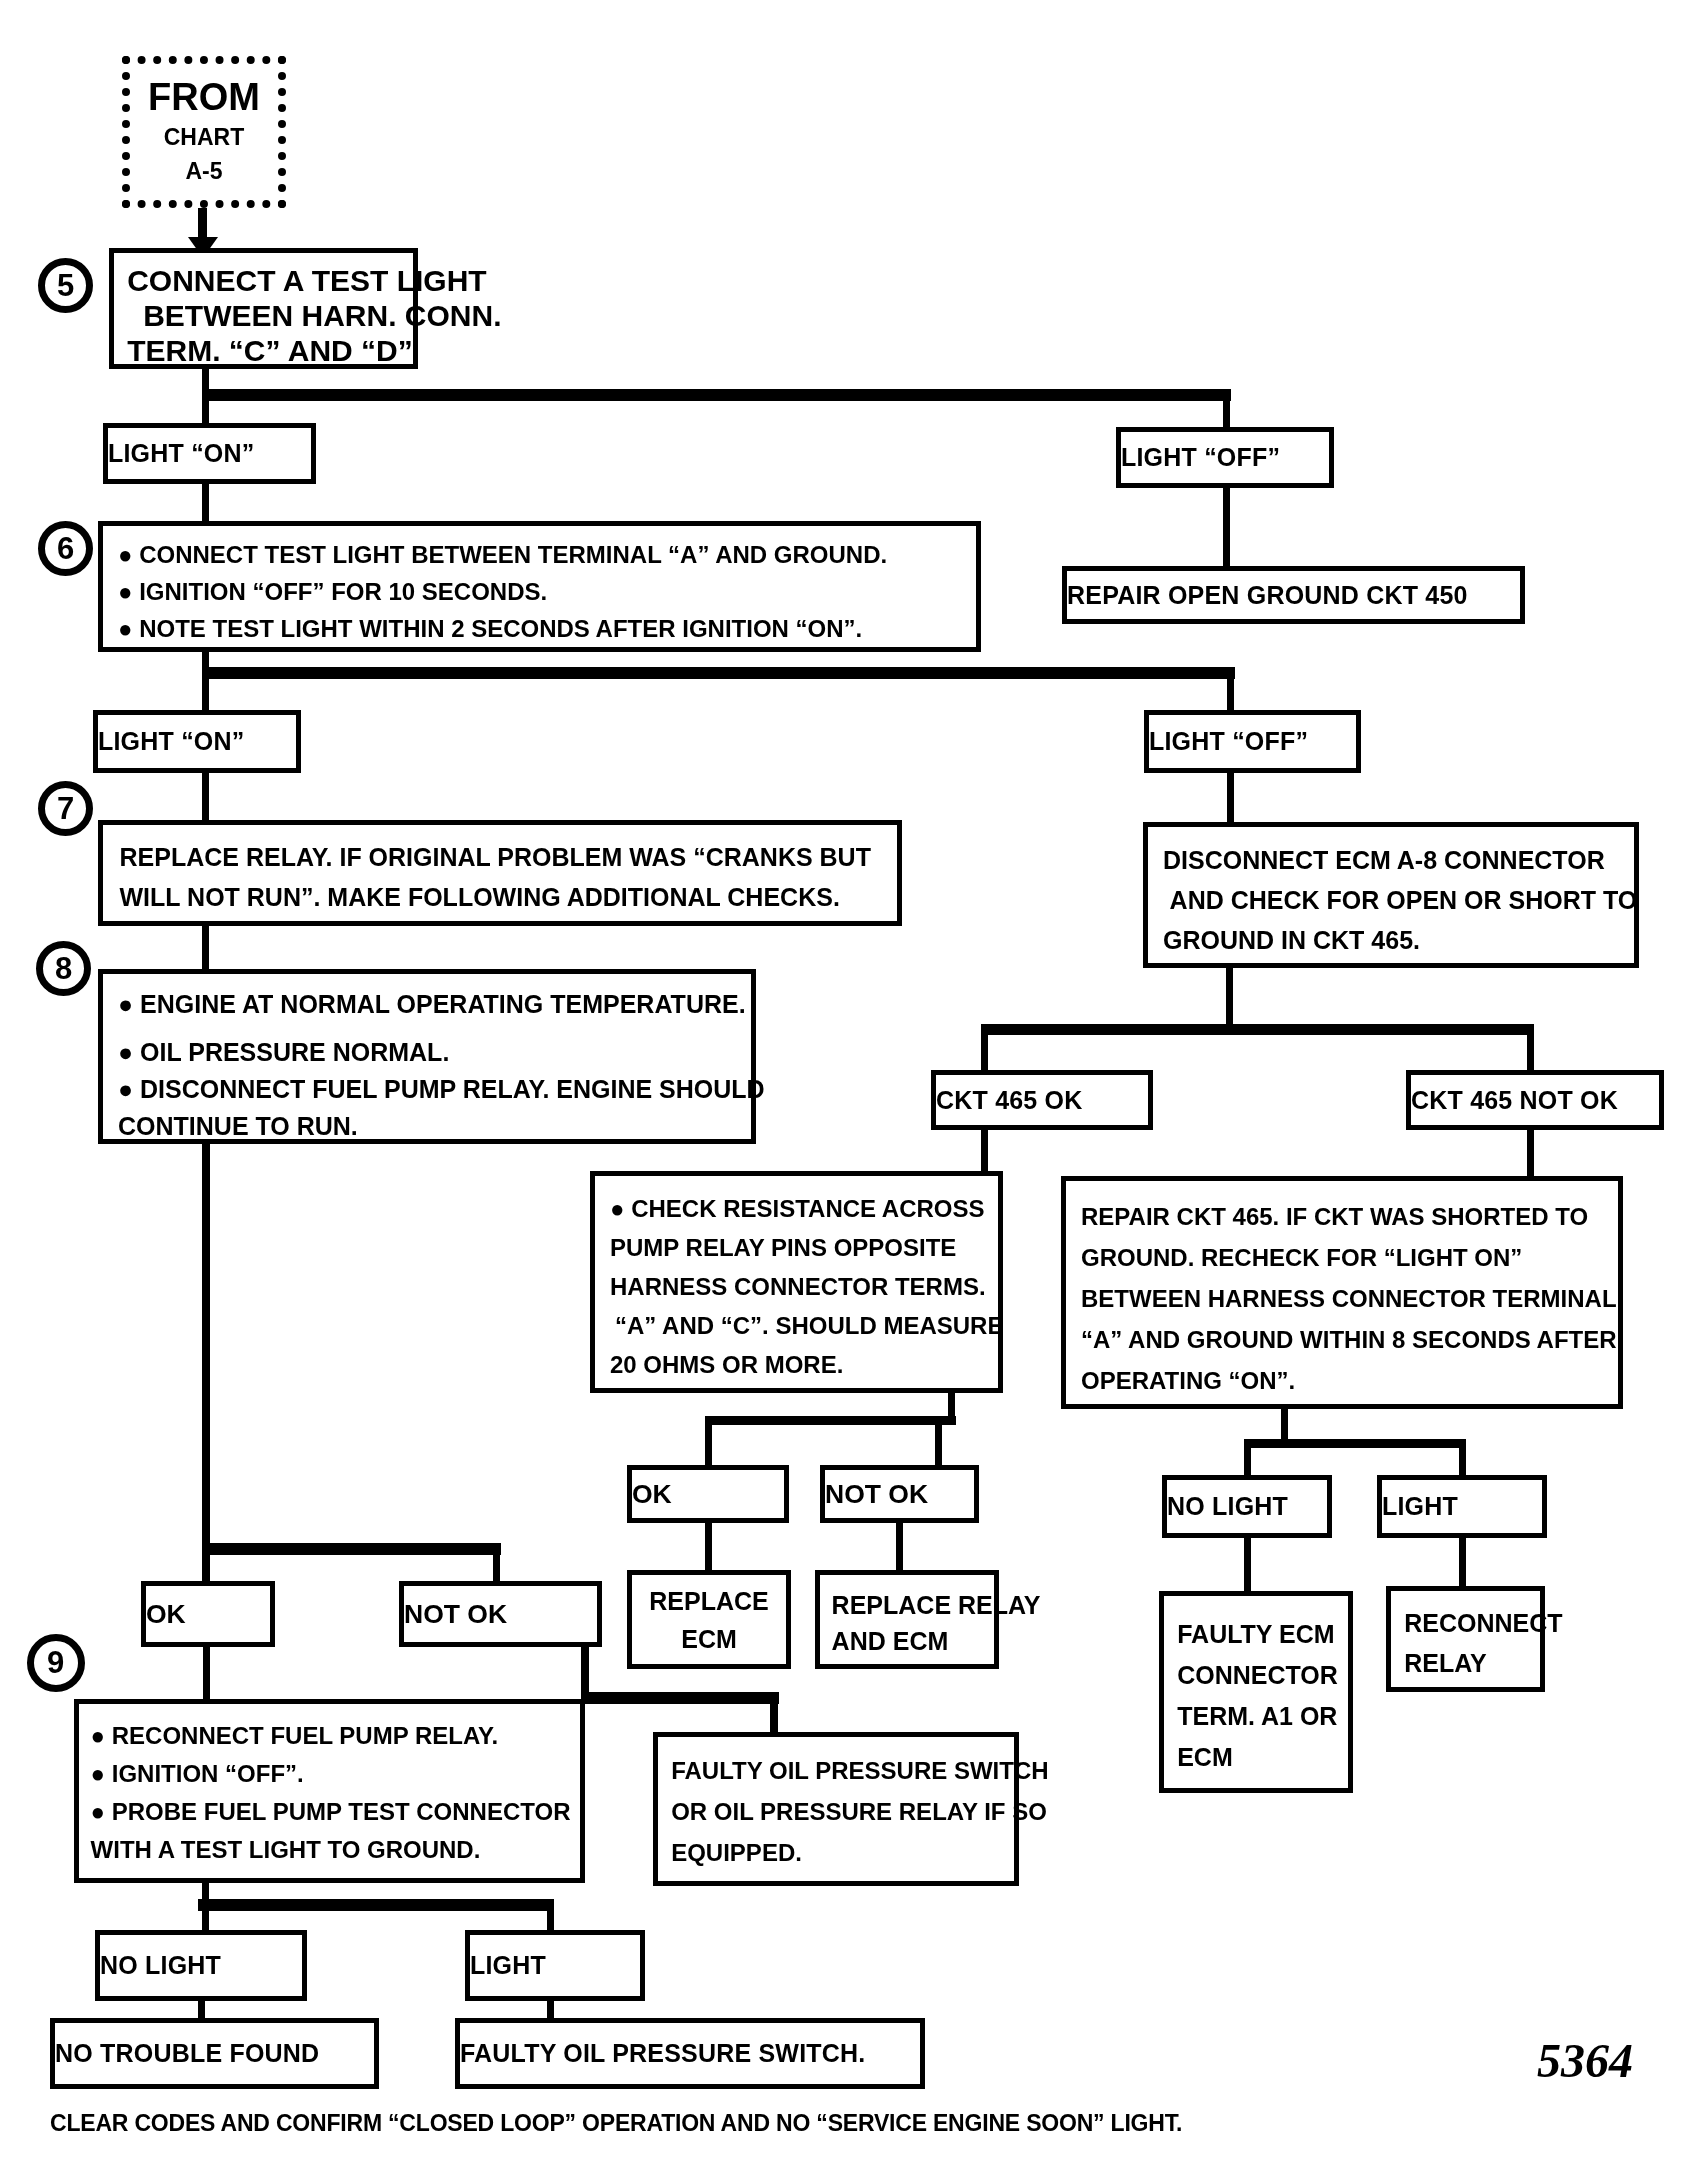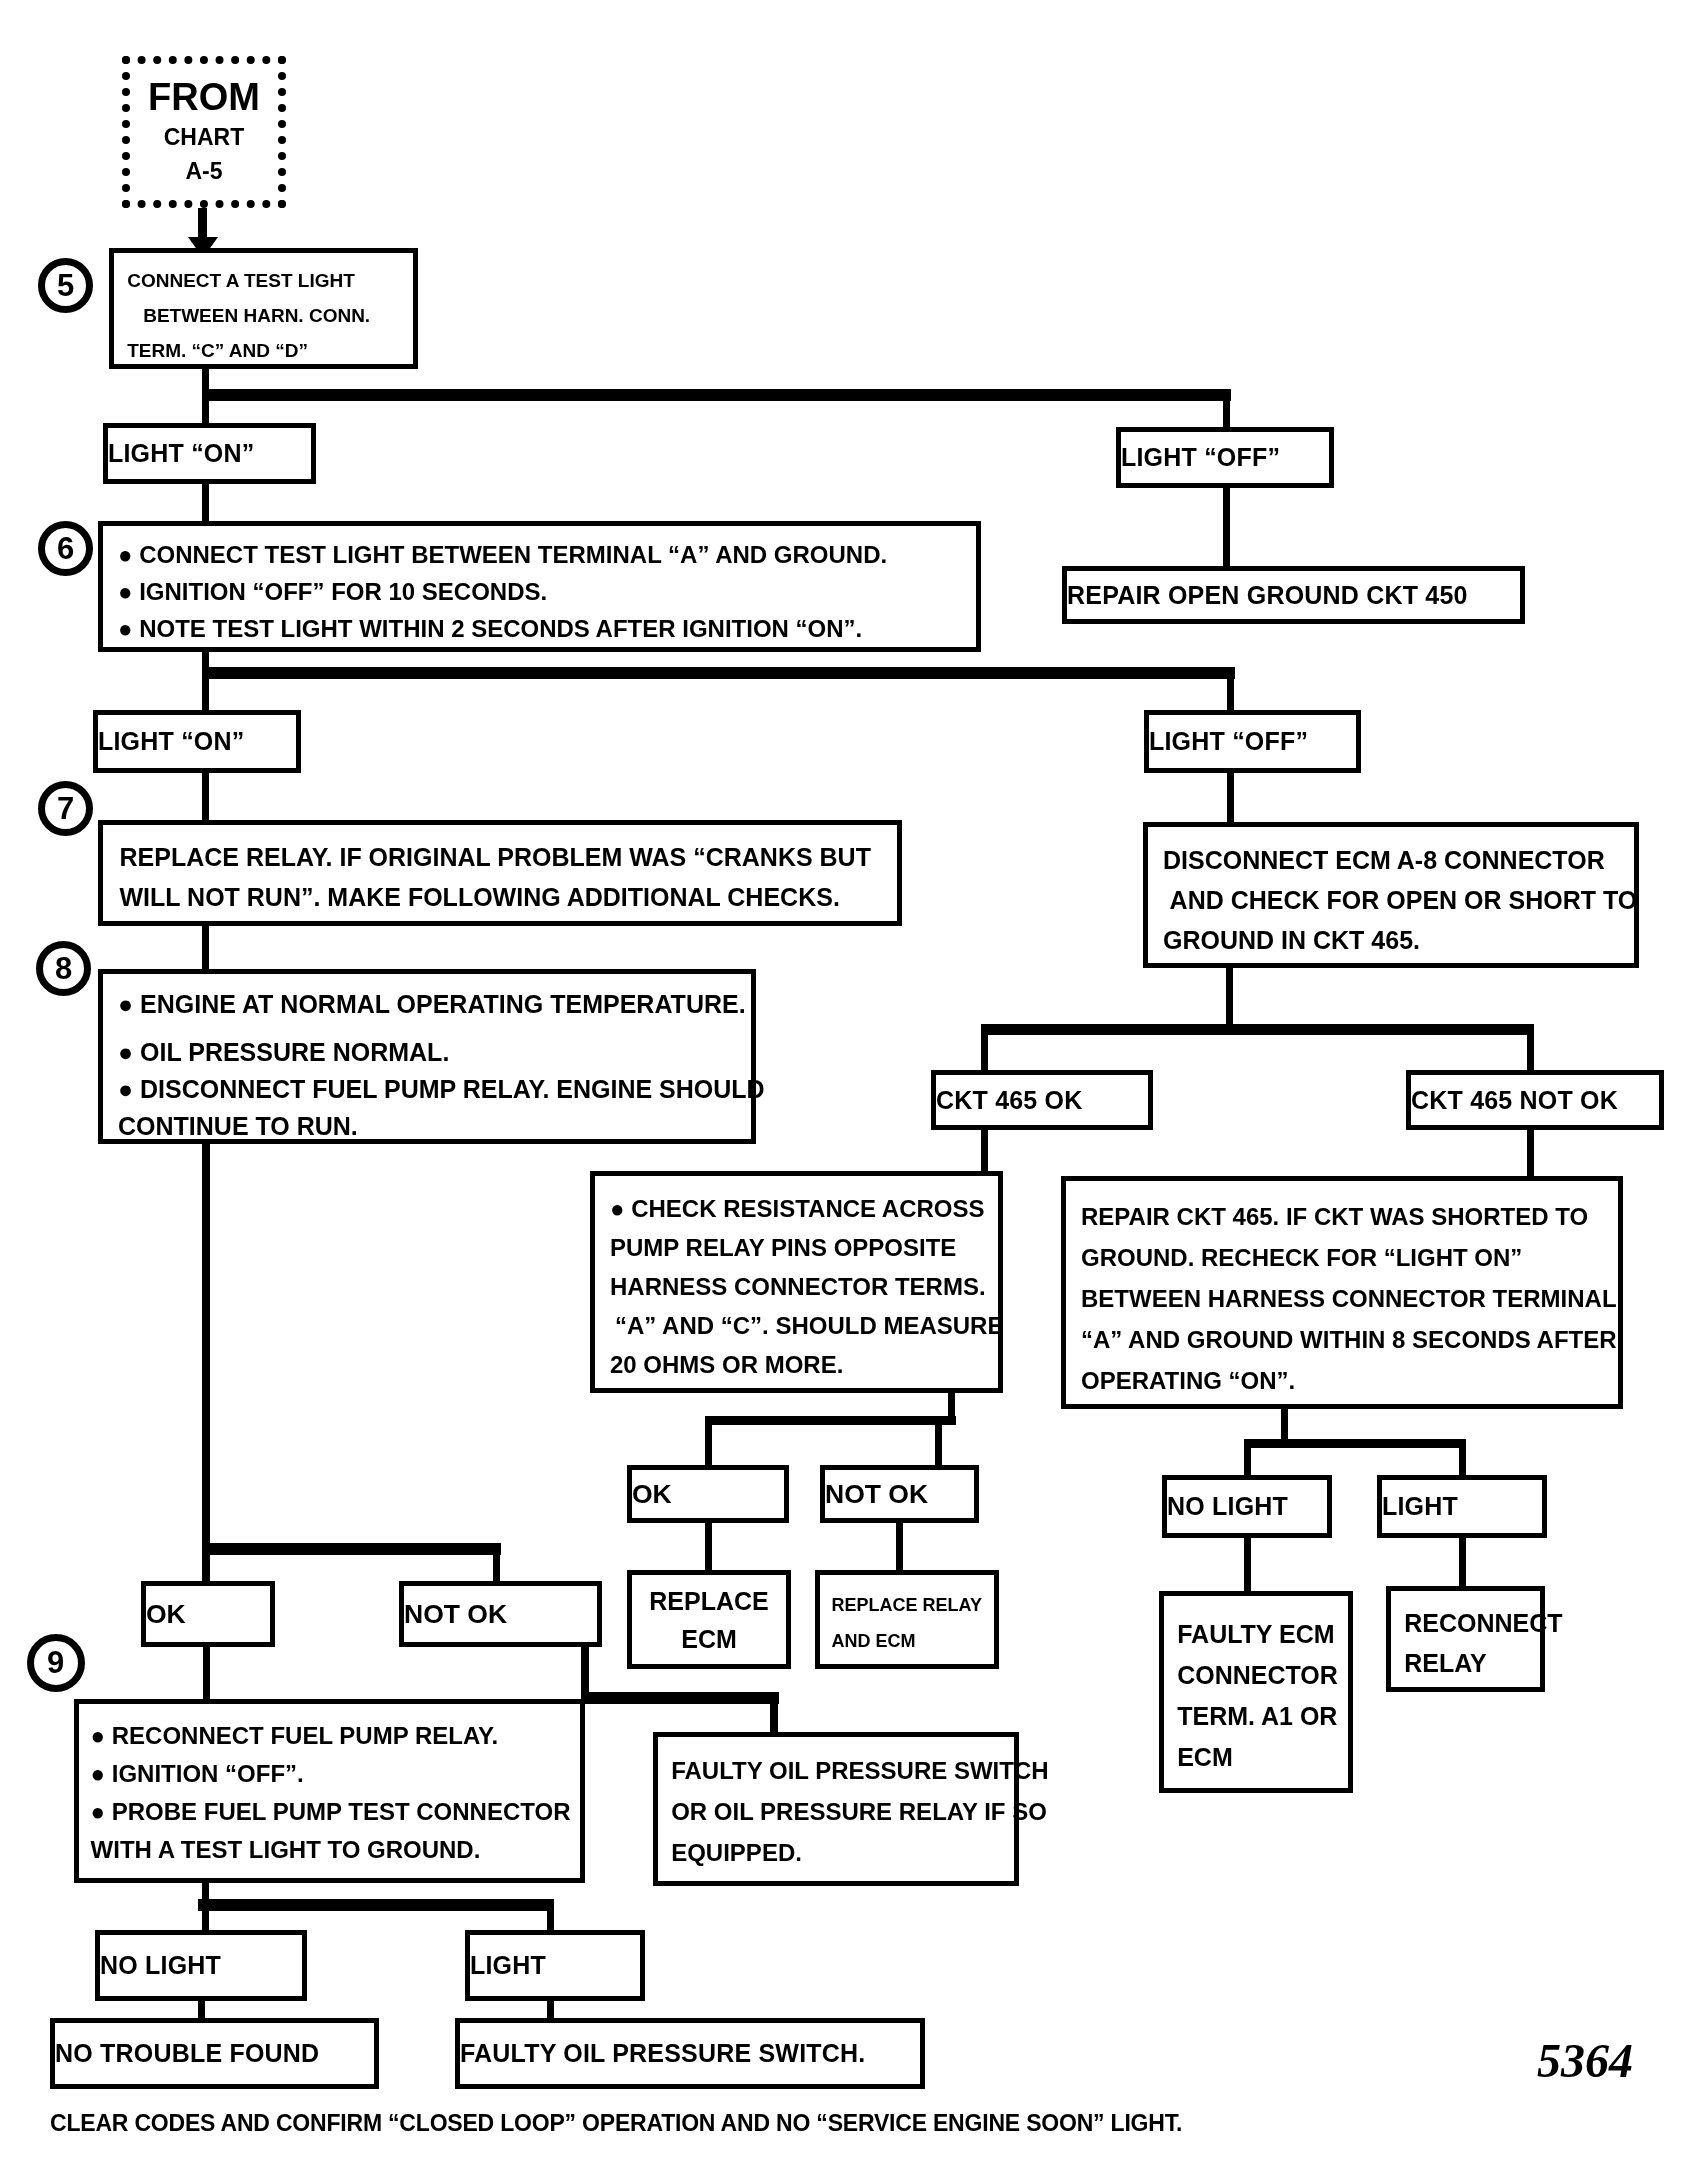--- a/index.html
+++ b/index.html
@@ -28,21 +28,21 @@
     <div style="font-size:38px;line-height:43px;">FROM</div>
     <div style="font-size:23px;line-height:36px;">CHART</div>
     <div style="font-size:23px;line-height:33px;">A-5</div>
   </div>
   <div class="v" style="left:198px;top:208px;width:9px;height:31px;"></div>
   <div class="arrowhead" style="left:188px;top:237px;"></div>
 
   <div class="circle" style="left:38px;top:258px;width:55px;height:55px;">
     <span>5</span>
   </div>
-  <div class="node tbox" style="left:109px;top:248px;width:309px;height:121px;padding:10px 13.2px;font-size:19px;">
+  <div class="node tbox" style="left:109px;top:248px;width:309px;height:121px;padding:10px 13.2px;font-size:30px;">
     <div class="tline" style="line-height:35px;">CONNECT A TEST LIGHT</div>
     <div class="tline" style="line-height:35px;margin-left:16px;">BETWEEN HARN. CONN.</div>
     <div class="tline" style="line-height:35px;">TERM. “C” AND “D”</div>
   </div>
 
   <div class="v" style="left:202px;top:367px;width:7.4px;height:58px;"></div>
   <div class="h" style="left:202px;top:389px;width:1029px;height:11.6px;"></div>
   <div class="v" style="left:1223px;top:392px;width:7.4px;height:36px;"></div>
 
   <div class="node center label" style="left:103px;top:423px;width:213px;height:61px;">
@@ -151,21 +151,21 @@
     <span>NOT OK</span>
   </div>
 
   <div class="v" style="left:705px;top:1522px;width:7.4px;height:48px;"></div>
   <div class="v" style="left:896px;top:1522px;width:7.4px;height:48px;"></div>
 
   <div class="node col" style="left:627px;top:1570px;width:164px;height:99px;font-size:25px;">
     <div style="line-height:38px;">REPLACE</div>
     <div style="line-height:38px;">ECM</div>
   </div>
-  <div class="node tbox" style="left:815px;top:1570px;width:184px;height:99px;padding:11.6px 11.6px;font-size:18px;">
+  <div class="node tbox" style="left:815px;top:1570px;width:184px;height:99px;padding:11.6px 11.6px;font-size:25px;">
     <div class="tline" style="line-height:36px;">REPLACE RELAY</div>
     <div class="tline" style="line-height:36px;">AND ECM</div>
   </div>
 
   <div class="v" style="left:1281px;top:1408px;width:7.4px;height:40px;"></div>
   <div class="h" style="left:1244px;top:1439px;width:222px;height:9px;"></div>
   <div class="v" style="left:1244px;top:1439px;width:7.4px;height:36px;"></div>
   <div class="v" style="left:1459px;top:1439px;width:7.4px;height:36px;"></div>
 
   <div class="node center label" style="left:1162px;top:1475px;width:170px;height:63px;">

